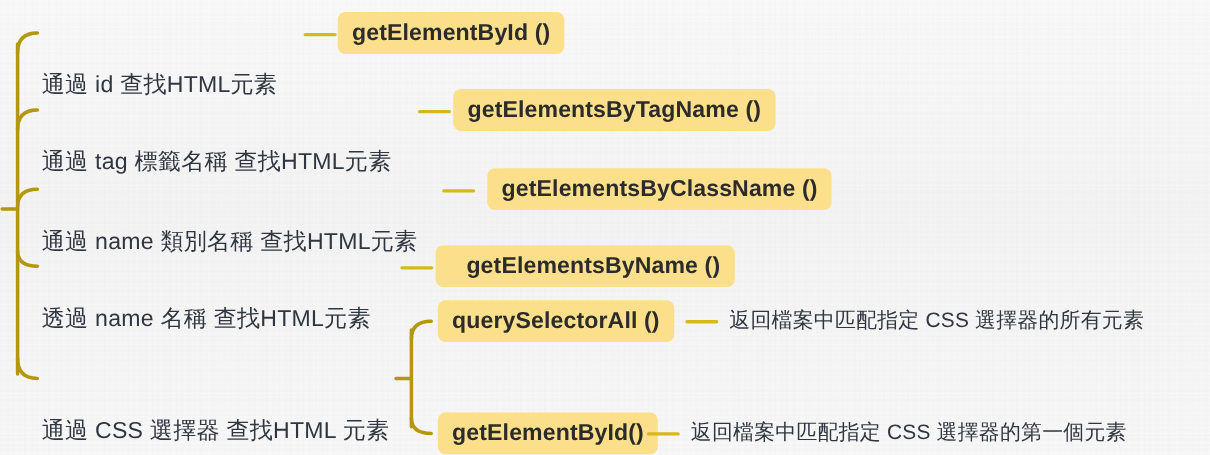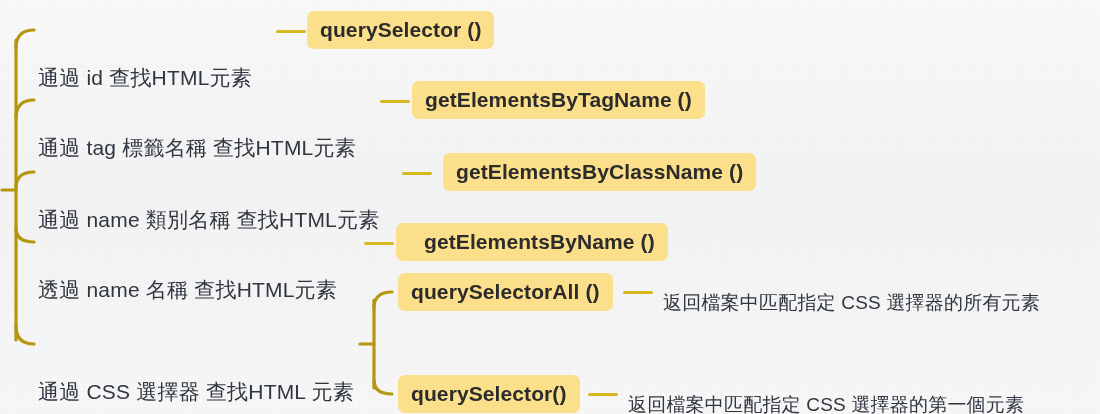--- a/index.html
+++ b/index.html
@@ -46,21 +46,20 @@
     margin-top: 46px;
   }
 
   .desc-label {
     position: absolute;
     white-space: nowrap;
     font-size: 19px;
     line-height: 1;
     color: #2f3640;
     letter-spacing: 0.2px;
-    margin-top: 11px;
   }
 
   
   .chip {
     position: absolute;
     display: flex;
     align-items: center;
     background: #fbdf8b;
     border-radius: 7px;
     padding: 0 13px;
@@ -115,37 +114,37 @@
 
       <path d="M 360 344 L 374 344"></path>
       <path d="M 374 300 L 374 388"></path>
       <path d="M 374 308 Q 374 292 392 292"></path>
       <path d="M 374 380 Q 374 394 392 394"></path>
     </g>
   </svg>
 
   <div class="node-label" style="left:38px; top:21px;">通過 id 查找HTML元素</div>
   <div class="dash" style="left:276px; top:30px; width:30px;"></div>
-  <div class="chip" style="left:307px; top:11px;">querySelector ()</div>
+  <div class="chip" style="left:307px; top:11px;">getElementById ()</div>
 
   <div class="node-label" style="left:38px; top:91px;">通過 tag 標籤名稱 查找HTML元素</div>
   <div class="dash" style="left:380px; top:100px; width:30px;"></div>
   <div class="chip" style="left:412px; top:81px;">getElementsByTagName ()</div>
 
   <div class="node-label" style="left:38px; top:163px;">通過 name 類別名稱 查找HTML元素</div>
   <div class="dash" style="left:402px; top:172px; width:30px;"></div>
   <div class="chip" style="left:443px; top:153px;">getElementsByClassName ()</div>
 
   <div class="node-label" style="left:38px; top:233px;">透過 name 名稱 查找HTML元素</div>
   <div class="dash" style="left:364px; top:242px; width:30px;"></div>
   <div class="chip" style="left:396px; top:223px;padding-left:28px;">getElementsByName ()</div>
 
   <div class="node-label" style="left:38px; top:335px;">通過 CSS 選擇器 查找HTML 元素</div>
 
   <div class="chip" style="left:398px; top:292px; transform:translateY(-50%);">querySelectorAll ()</div>
   <div class="dash" style="left:623px; top:291px; width:30px;"></div>
   <div class="desc-label" style="left:663px; top:282px;">返回檔案中匹配指定 CSS 選擇器的所有元素</div>
 
-  <div class="chip" style="left:398px; top:394px; transform:translateY(-50%);">querySelector()</div>
+  <div class="chip" style="left:398px; top:394px; transform:translateY(-50%);">getElementById()</div>
   <div class="dash" style="left:588px; top:393px; width:30px;"></div>
   <div class="desc-label" style="left:628px; top:384px;">返回檔案中匹配指定 CSS 選擇器的第一個元素</div>
 
 </div>
 
 </body></html>

